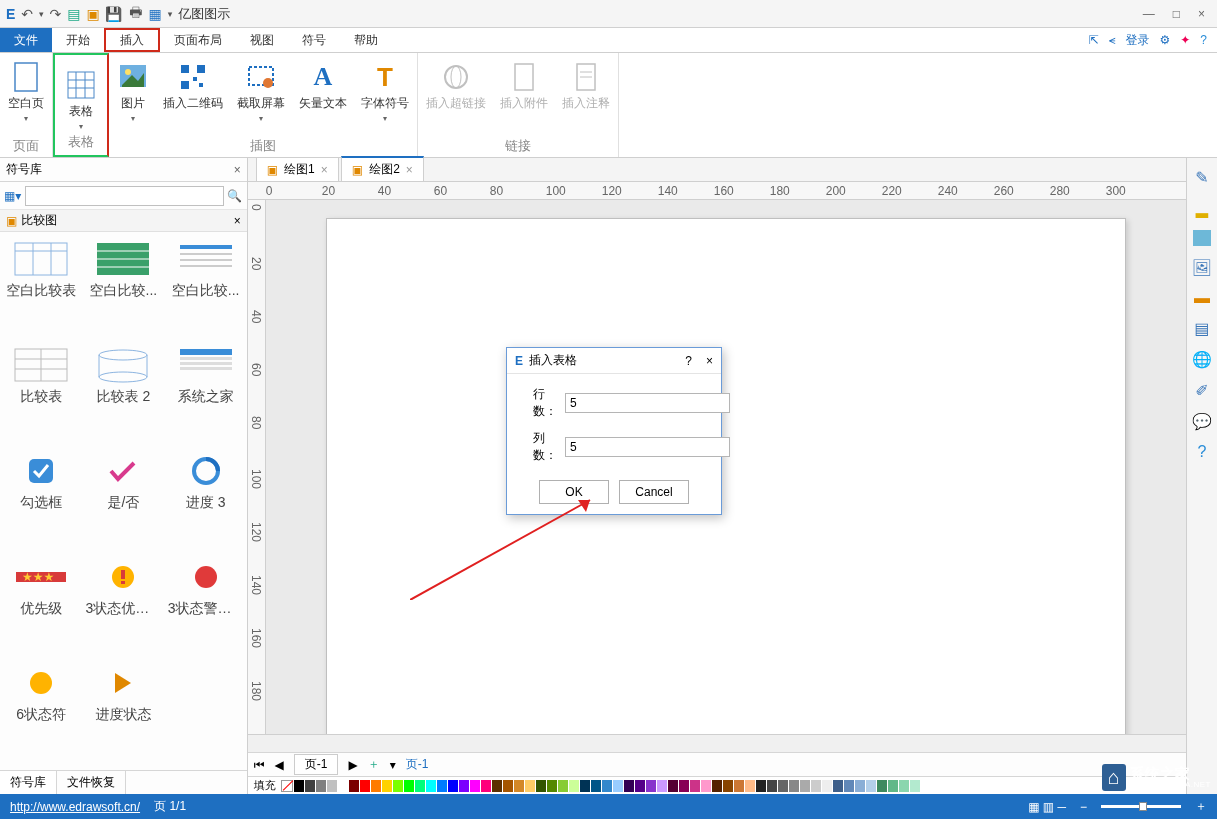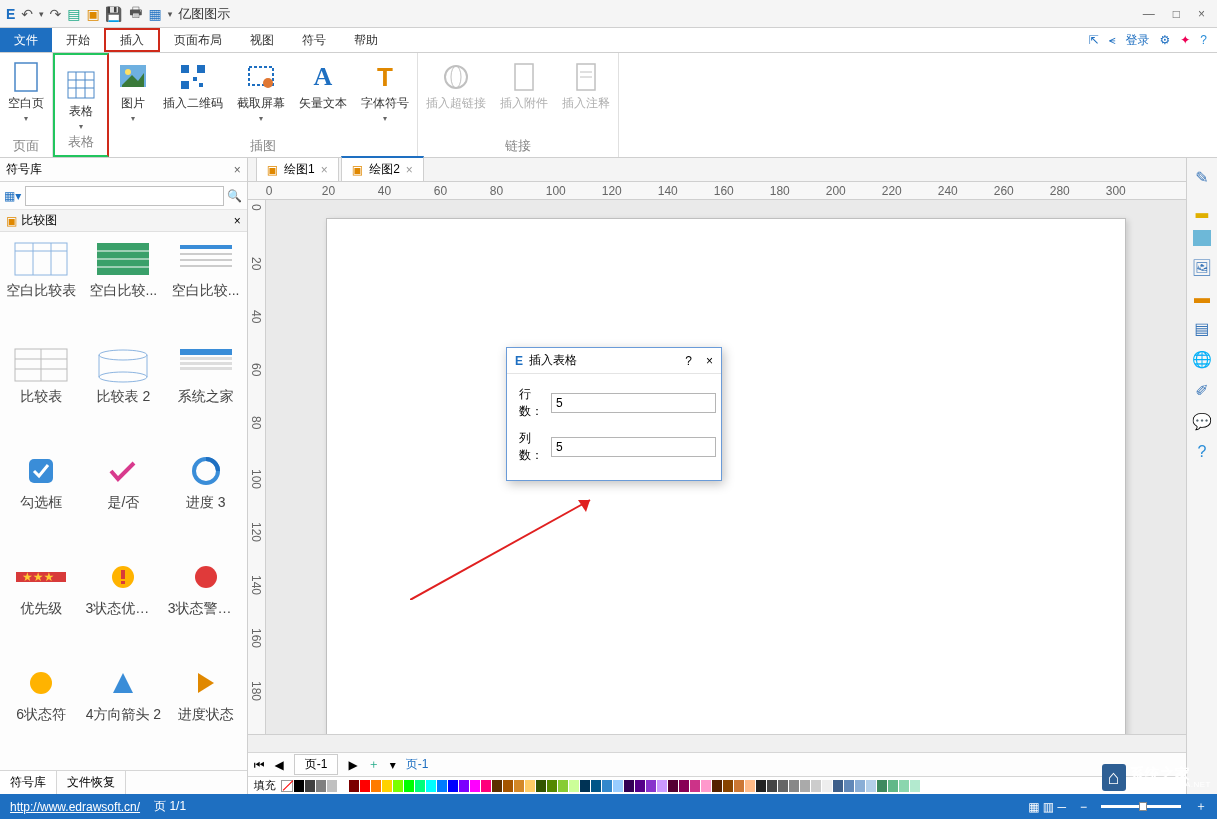--- a/index.html
+++ b/index.html
@@ -49,21 +49,21 @@
 .right-rail { width: 32px; background: #f5f5f5; border-left: 1px solid #cfcfcf; display: flex; flex-direction: column; align-items: center; gap: 12px; padding-top: 10px; }
 .right-rail span { font-size: 16px; color: #3a76b8; cursor: pointer; }
 .statusbar { position: absolute; bottom: 0; left: 0; right: 0; height: 25px; background: #1e6fc1; color: #fff; display: flex; align-items: center; padding: 0 10px; font-size: 12px; gap: 14px; }
 .statusbar a { color: #fff; text-decoration: underline; }
 .palette { height: 18px; background: #fff; display: flex; align-items: center; gap: 1px; padding: 0 6px; border-top: 1px solid #d6d6d6; }
 .palette span.lbl { font-size: 11px; margin-right: 4px; }
 .palette .sw { width: 10px; height: 12px; }
 .dialog { position: absolute; left: 506px; top: 347px; width: 216px; background: #fff; border: 1px solid #6a9bd8; box-shadow: 2px 3px 10px rgba(0,0,0,.25); }
 .dlg-title { height: 26px; display: flex; align-items: center; padding: 0 8px; font-size: 12px; border-bottom: 1px solid #e4e4e4; }
 .dlg-title .sp { flex: 1; }
-.dlg-body { padding: 12px 12px 6px; }
+.dlg-body { padding: 12px 26px 6px; }
 .dlg-row { display: flex; align-items: center; margin-bottom: 10px; gap: 8px; }
 .dlg-row label { width: 42px; font-size: 12px; }
 .dlg-row input { flex: 1; border: 1px solid #b5b5b5; height: 20px; padding: 0 4px; }
 .dlg-btns { display: flex; justify-content: center; gap: 10px; padding-bottom: 10px; }
 .dlg-btns button { width: 70px; height: 24px; border: 1px solid #b0b0b0; background: #fff; cursor: pointer; }
 .arrow { position: absolute; left: 410px; top: 490px; width: 200px; height: 110px; pointer-events: none; }
 .watermark { position: absolute; right: 6px; bottom: 28px; color: #fff; font-size: 11px; display: flex; align-items: center; gap: 4px; }
 .watermark .wm-badge { background: #2e5f94; padding: 2px 6px; border-radius: 3px; font-size: 20px; font-weight: bold; }
 </style>
 </head>
@@ -366,28 +366,20 @@
           </div>
           <div class="shape-name">3状态警示符</div>
         </div>
         <div class="shape-cell">
           <div class="shape-thumb">
             <svg width="24" height="24">
               <circle cx="12" cy="12" r="11" fill="#ffb300"></circle>
             </svg>
           </div>
           <div class="shape-name">6状态符</div>
-        </div>
-        <div class="shape-cell">
-          <div class="shape-thumb">
-            <svg width="24" height="24">
-              <polygon points="12,2 22,22 2,22" fill="#3a8dd8"></polygon>
-            </svg>
-          </div>
-          <div class="shape-name">4方向箭头 2</div>
         </div>
         <div class="shape-cell">
           <div class="shape-thumb">
             <svg width="20" height="24">
               <polygon points="2,2 18,12 2,22" fill="#e08800"></polygon>
             </svg>
           </div>
           <div class="shape-name">进度状态</div>
         </div>
       </div>
@@ -545,20 +537,24 @@
   <div class="dlg-body">
     <div class="dlg-row">
       <label>行数：</label>
       <input type="number" value="5" style="">
     </div>
     <div class="dlg-row">
       <label>列数：</label>
       <input type="number" value="5" style="">
     </div>
   </div>
+  <div class="dlg-btns">
+    <button>OK</button>
+    <button>Cancel</button>
+  </div>
 </div>
 
 <svg class="arrow">
     <line x1="0" y1="110" x2="180" y2="10" stroke="#e02020" stroke-width="2"></line>
     <polygon points="180,10 168,10 176,22" fill="#e02020"></polygon>
   </svg>
 
 <div class="statusbar">
   <a>http://www.edrawsoft.cn/</a>
   <span>页 1/1</span>

